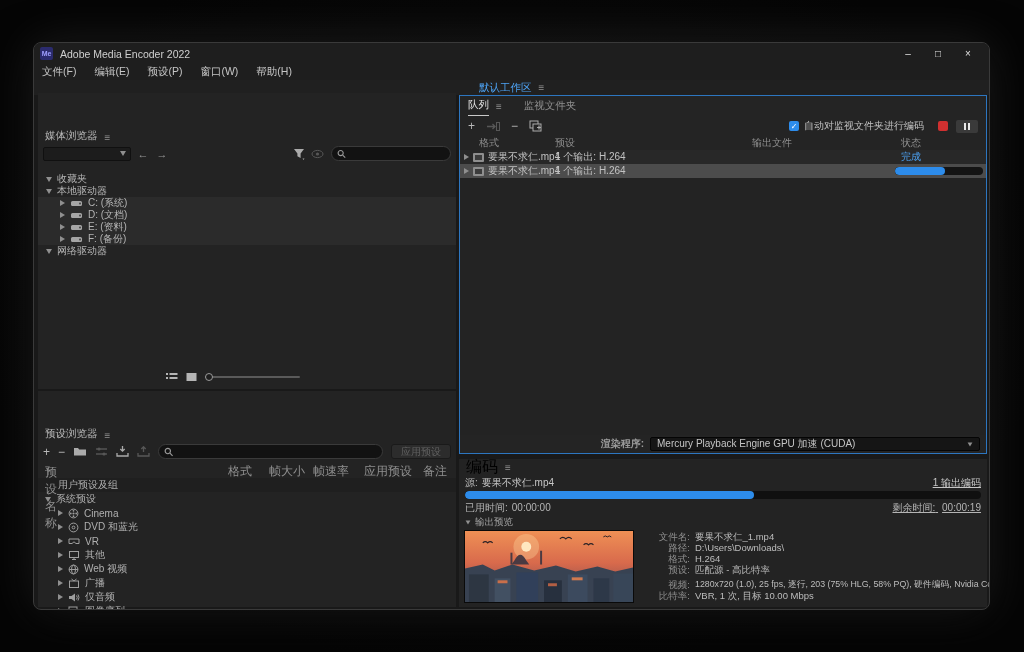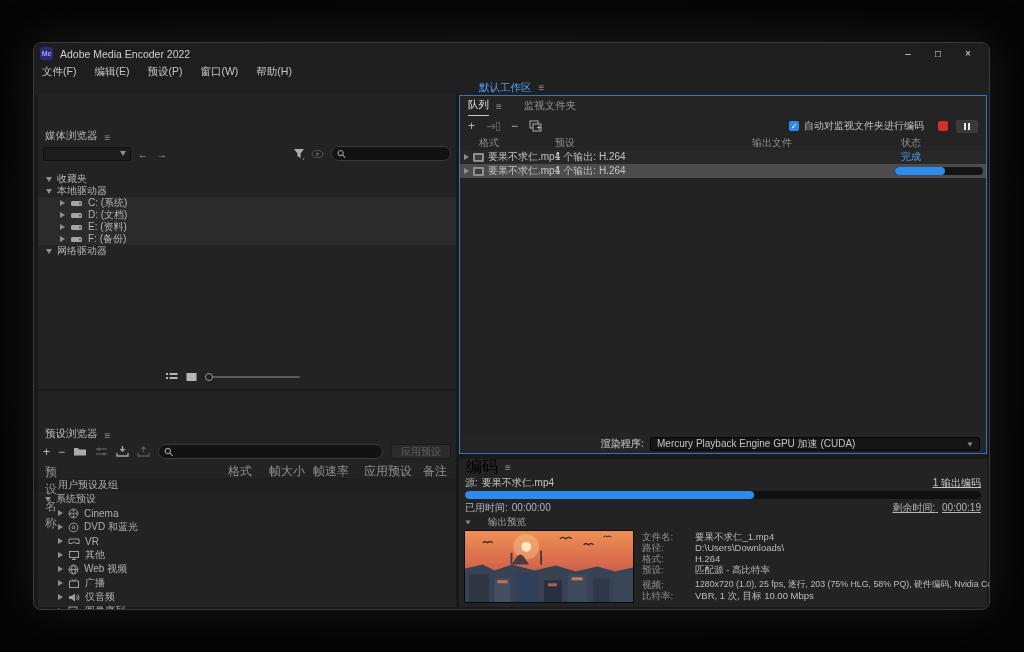--- a/index.html
+++ b/index.html
@@ -105,27 +105,27 @@
               display:flex; align-items:center; padding:0 6px; color:#c5c5c5; font-size:10px; }
   .rend-box .tri-d { margin-left:auto; transform:scale(.8); }
 
   
   .encoding-panel { left:425px; top:416px; width:528px; height:148px; padding:0 5px; }
   .enc-head { height:17px; display:flex; align-items:center; padding-left:2px; }
   .enc-row { height:13px; display:flex; align-items:center; font-size:10px; color:#b5b5b5; padding:0 1px; }
   .enc-row .right { margin-left:auto;text-decoration:underline; }
   .enc-track { height:8px; background:#101010; border-radius:4px; margin:2px 1px; overflow:hidden; }
   .enc-fill { height:100%; background:#2d8ceb; border-radius:4px; }
-  .preview-label-row { height:13px; display:flex; align-items:center; gap:17px; padding-left:1px;
+  .preview-label-row { height:13px; display:flex; align-items:center; gap:4px; padding-left:1px;
                        font-size:9.5px; color:#a5a5a5; margin-top:2px; }
   .preview-body { display:flex; margin-top:1px; gap:8px; }
   .thumb { width:170px; height:73px; flex:none; border:1px solid #0a0a0a; }
   .pv-fields { flex:1; padding-top:1px; }
   .pv-row { display:flex; font-size:9.5px; line-height:11px; }
-  .pv-label { width:48px; text-align:left; color:#8f8f8f; flex:none; margin-right:5px; white-space:nowrap; }
+  .pv-label { width:48px; text-align:right; color:#8f8f8f; flex:none; margin-right:5px; white-space:nowrap; }
   .pv-value { color:#bdbdbd; white-space:nowrap; }
   .pv-gap { height:4px; }
 </style>
 </head>
 <body>
 
 <div class="stage">
   <div class="window">
 
     <div class="titlebar">

